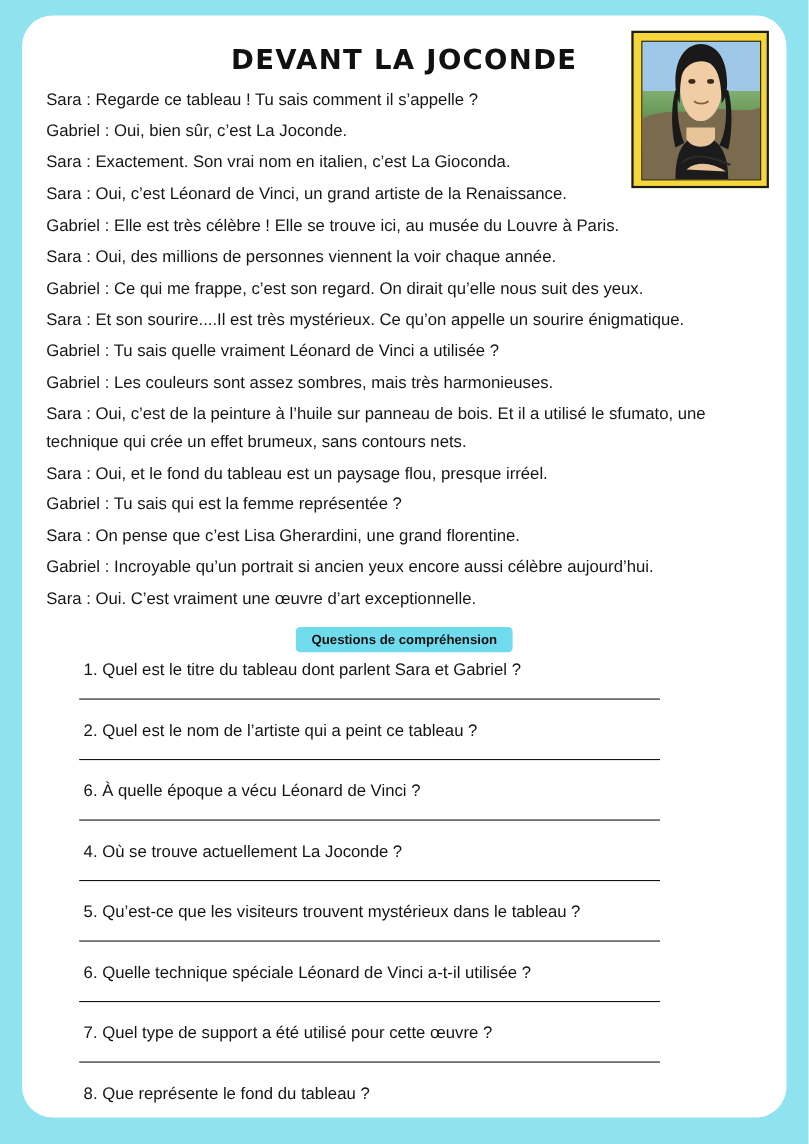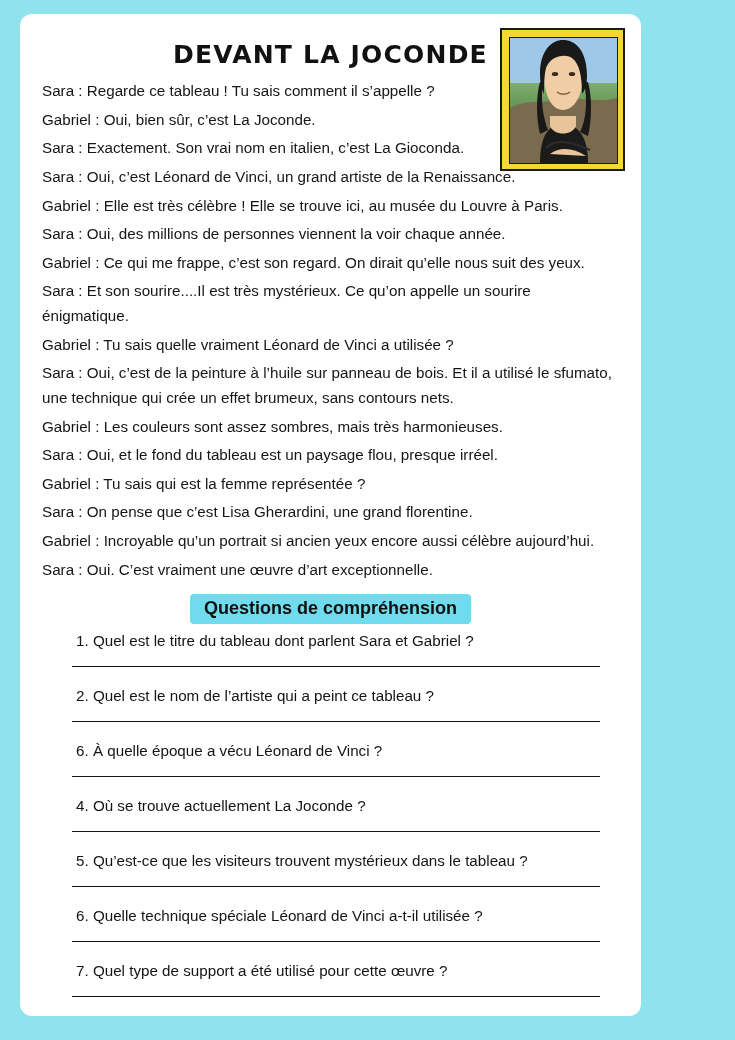--- a/index.html
+++ b/index.html
@@ -10,24 +10,24 @@
     width: 735px;
     height: 1040px;
     background: #8fe3ef;
     font-family: "Liberation Sans", sans-serif;
     overflow: hidden;
   }
   .sheet {
     position: absolute;
     left: 20px;
     top: 14px;
-    width: 621px;
+    width: 695px;
     height: 1002px;
     background: #ffffff;
-    border-radius: 12px;
+    border-radius: 28px;
     box-sizing: border-box;
     padding: 14px 22px 10px 22px;
     overflow: hidden;
   }
   .title {
     text-align: center;
     font-family: "DejaVu Sans", sans-serif;
     font-weight: bold;
     font-size: 25px;
     letter-spacing: 1.2px;
@@ -69,21 +69,21 @@
   }
   .qheader-wrap {
     text-align: center;
     margin: 12px 0 8px 0;
   }
   .qheader {
     display: inline-block;
     background: #6fdced;
     color: #101010;
     font-weight: bold;
-    font-size: 18px;
+    font-size: 12px;
     padding: 4px 14px 5px 14px;
     border-radius: 4px;
   }
   .questions {
     margin: 4px 0 0 30px;
   }
   .qitem {
     margin-bottom: 20px;
   }
   .qtext {
@@ -126,22 +126,22 @@
   <div class="dialogue">
     <p class="line"><span class="spk">Sara :</span> <span>Regarde ce tableau ! Tu sais comment il s’appelle ?</span></p>
     <p class="line"><span class="spk">Gabriel :</span> <span>Oui, bien sûr, c’est La Joconde.</span></p>
     <p class="line"><span class="spk">Sara :</span> <span>Exactement. Son vrai nom en italien, c’est La Gioconda.</span></p>
     <p class="line"><span class="spk">Sara :</span> <span>Oui, c’est Léonard de Vinci, un grand artiste de la Renaissance.</span></p>
     <p class="line"><span class="spk">Gabriel :</span> <span>Elle est très célèbre ! Elle se trouve ici, au musée du Louvre à Paris.</span></p>
     <p class="line"><span class="spk">Sara :</span> <span>Oui, des millions de personnes viennent la voir chaque année.</span></p>
     <p class="line"><span class="spk">Gabriel :</span> <span>Ce qui me frappe, c’est son regard. On dirait qu’elle nous suit des yeux.</span></p>
     <p class="line"><span class="spk">Sara :</span> <span>Et son sourire....Il est très mystérieux. Ce qu’on appelle un sourire énigmatique.</span></p>
     <p class="line"><span class="spk">Gabriel :</span> <span>Tu sais quelle vraiment Léonard de Vinci a utilisée ?</span></p>
+    <p class="line"><span class="spk">Gabriel :</span> <span>Les couleurs sont assez sombres, mais très harmonieuses.</span></p>
     <p class="line"><span class="spk">Sara :</span> <span>Oui, c’est de la peinture à l’huile sur panneau de bois. Et il a utilisé le sfumato, une technique qui crée un effet brumeux, sans contours nets.</span></p>
-    <p class="line"><span class="spk">Gabriel :</span> <span>Les couleurs sont assez sombres, mais très harmonieuses.</span></p>
     <p class="line"><span class="spk">Sara :</span> <span>Oui, et le fond du tableau est un paysage flou, presque irréel.</span></p>
     <p class="line"><span class="spk">Gabriel :</span> <span>Tu sais qui est la femme représentée ?</span></p>
     <p class="line"><span class="spk">Sara :</span> <span>On pense que c’est Lisa Gherardini, une grand florentine.</span></p>
     <p class="line"><span class="spk">Gabriel :</span> <span>Incroyable qu’un portrait si ancien yeux encore aussi célèbre aujourd’hui.</span></p>
     <p class="line"><span class="spk">Sara :</span> <span>Oui. C’est vraiment une œuvre d’art exceptionnelle.</span></p>
   </div>
 
   <div class="qheader-wrap">
     <span class="qheader">Questions de compréhension</span>
   </div>

